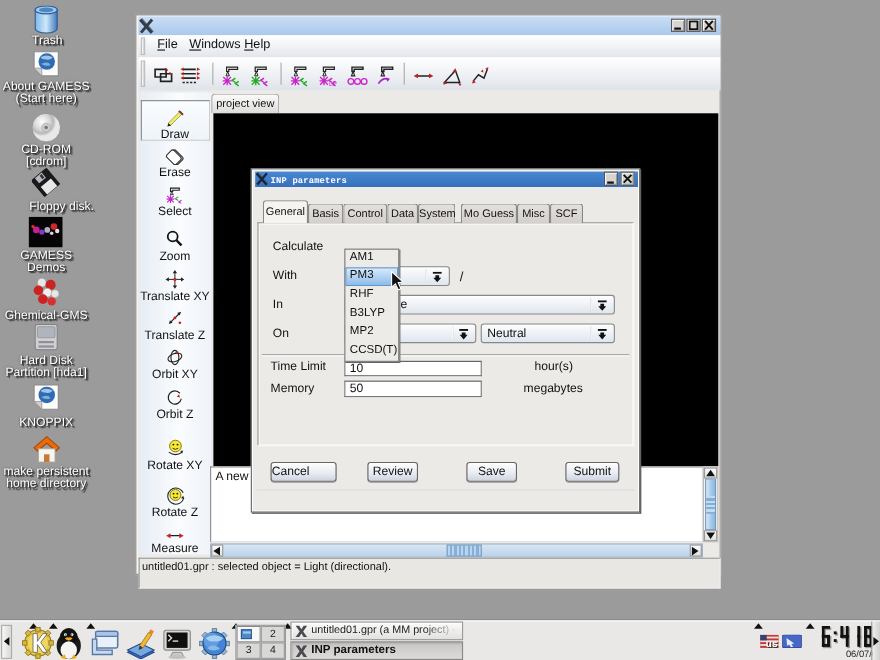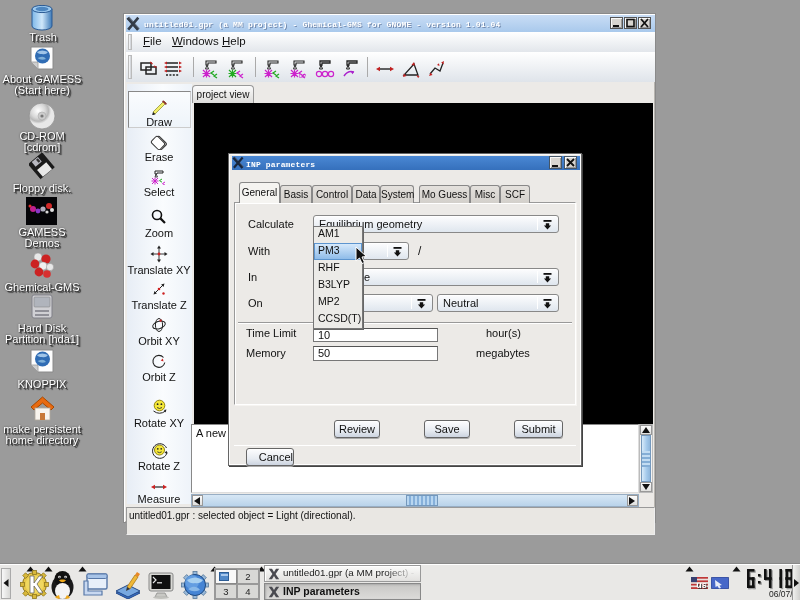--- a/index.html
+++ b/index.html
@@ -48,21 +48,21 @@
 <div class="icolabel" style="left:42px;top:130px;">CD-ROM</div>
 <div class="icolabel" style="left:42px;top:141px;">[cdrom]</div>
 <svg class="ab" style="left:29px;top:153px" width="26" height="27" viewBox="0 0 26 27">
 <g transform="rotate(-40 13 13.5)">
 <rect x="4" y="3" width="18" height="19" fill="#1a1a1a" stroke="#000" stroke-width="0.5"></rect>
 <rect x="8" y="3.5" width="8" height="6" fill="#b8b8c0"></rect>
 <rect x="12.7" y="4.5" width="2.4" height="4" fill="#333"></rect>
 <rect x="7" y="13" width="12" height="9" fill="#e8e8e8"></rect>
 </g>
 </svg>
-<div class="icolabel" style="left:42px;top:182px;">Floppy disk.</div>
+<div class="icolabel" style="left:56px;top:182px;">Floppy disk.</div>
 <svg class="ab" style="left:26px;top:197px" width="31" height="28" viewBox="0 0 31 28">
 <rect x="0" y="0" width="31" height="28" fill="#050508"></rect>
 <circle cx="7" cy="12" r="3" fill="#c02090"></circle>
     <circle cx="12" cy="14" r="2.4" fill="#8838c8"></circle>
 <circle cx="17" cy="12" r="2.6" fill="#b0b0c0"></circle>
 <circle cx="23" cy="9" r="3" fill="#d02828"></circle>
     <circle cx="26" cy="13" r="2" fill="#e0e0e0"></circle>
 <circle cx="21" cy="15" r="1.6" fill="#d8d8d8"></circle>
     <circle cx="4" cy="9" r="1.5" fill="#e03030"></circle>
 </svg>
@@ -102,23 +102,20 @@
 <div class="icolabel" style="left:42px;top:423px;">make persistent</div>
 <div class="icolabel" style="left:42px;top:434px;">home directory</div>
 <div class="ab" style="left:123px;top:13px;width:533px;height:510px;background:#eceae7;
  border:1px solid #8a8a8a;box-shadow:inset 1px 1px 0 #fff, inset -1px -1px 0 #b8b5b0;">
 <div class="ab" style="left:2px;top:1px;width:529px;height:17px;
  background:linear-gradient(#c9ddf5,#a9c9ec);"></div>
 <svg class="ab" style="left:2px;top:2px" width="15" height="15" viewBox="0 0 15 15">
 <path d="M2 1.5 L12.5 13.5" stroke="#6a7686" stroke-width="3.4"></path>
       <path d="M1.5 2 L12 13.8 M12.3 1.7 L2.2 13.6" stroke="#333c48" stroke-width="2.6"></path>
 </svg>
-<div class="ab" style="left:20px;top:6px;width:460px;height:14px;color:#fff;
- font-family:'Liberation Mono',monospace;font-size:8px;font-weight:bold;letter-spacing:0.15px;white-space:nowrap;overflow:hidden;
- text-shadow:1px 1px 0 rgba(60,80,120,0.55);">untitled01.gpr (a MM project) - Ghemical-GMS for GNOME - version 1.01.04</div>
 <div class="ab" style="left:486px;top:3px;width:13px;height:12px;background:#d8d5d0;
  border:1px solid #555;box-shadow:inset 1px 1px 0 #f8f8f8, inset -1px -1px 0 #999;">
       <svg style="position:absolute;left:0;top:0" width="11" height="10" viewBox="0 0 11 10">
         <rect x="2" y="7" width="6" height="2" fill="#111"></rect>
       </svg>
     </div>
 <div class="ab" style="left:500px;top:3px;width:13px;height:12px;background:#d8d5d0;
  border:1px solid #555;box-shadow:inset 1px 1px 0 #f8f8f8, inset -1px -1px 0 #999;">
       <svg style="position:absolute;left:0;top:0" width="11" height="10" viewBox="0 0 11 10">
         <rect x="2" y="1.5" width="7" height="7" fill="none" stroke="#111" stroke-width="1.6"></rect>
@@ -381,29 +378,20 @@
  border:1px solid #888;border-bottom:none;border-radius:3px 3px 0 0;font-size:10px;color:#111;text-align:center;line-height:17px;white-space:nowrap;z-index:2;">SCF</div>
 <div class="ab" style="left:19px;top:64px;font-size:11px;color:#111;white-space:nowrap;">Calculate</div>
 <div class="ab" style="left:19px;top:91px;font-size:11px;color:#111;white-space:nowrap;">With</div>
 <div class="ab" style="left:19px;top:117px;font-size:11px;color:#111;white-space:nowrap;">In</div>
 <div class="ab" style="left:19px;top:143px;font-size:11px;color:#111;white-space:nowrap;">On</div>
 <div class="ab" style="left:17px;top:173px;font-size:11px;color:#111;white-space:nowrap;">Time Limit</div>
 <div class="ab" style="left:17px;top:193px;font-size:11px;color:#111;white-space:nowrap;">Memory</div>
 <div class="ab" style="left:257px;top:173px;font-size:11px;color:#111;white-space:nowrap;">hour(s)</div>
 <div class="ab" style="left:247px;top:193px;font-size:11px;color:#111;white-space:nowrap;">megabytes</div>
 <div class="ab" style="left:189px;top:90px;font-size:12px;color:#111;white-space:nowrap;">/</div>
-<div class="ab" style="left:84px;top:61px;width:246px;height:18px;
- background:linear-gradient(#fdfdfe,#dfe6ee);border:1px solid #888;border-radius:3px;box-shadow:inset 0 1px 0 #fff;">
- <div style="position:absolute;right:20px;top:2px;bottom:2px;width:1px;background:#aaa;border-right:1px solid #fff;"></div>
- <div style="position:absolute;left:5px;top:1.5px;font-size:11px;color:#111;white-space:nowrap;">Equilibrium geometry</div>
-      <svg width="9" height="10" viewBox="0 0 9 10" style="position:absolute;right:6px;top:4px">
-<rect x="0.5" y="0" width="8" height="1.8" fill="#111"></rect>
-<path d="M2.8 3.2 h3.4 v2.2 h1.9 L4.5 9.6 L0.9 5.4 h1.9 Z" fill="#111"></path>
-      </svg>
-    </div>
 <div class="ab" style="left:84px;top:88px;width:96px;height:18px;
  background:linear-gradient(#fdfdfe,#dfe6ee);border:1px solid #888;border-radius:3px;box-shadow:inset 0 1px 0 #fff;">
  <div style="position:absolute;right:20px;top:2px;bottom:2px;width:1px;background:#aaa;border-right:1px solid #fff;"></div>
  <div style="position:absolute;left:5px;top:1.5px;font-size:11px;color:#111;white-space:nowrap;"></div>
       <svg width="9" height="10" viewBox="0 0 9 10" style="position:absolute;right:6px;top:4px">
 <rect x="0.5" y="0" width="8" height="1.8" fill="#111"></rect>
 <path d="M2.8 3.2 h3.4 v2.2 h1.9 L4.5 9.6 L0.9 5.4 h1.9 Z" fill="#111"></path>
       </svg>
     </div>
 <div class="ab" style="left:84px;top:114px;width:246px;height:18px;
@@ -431,23 +419,23 @@
       <svg width="9" height="10" viewBox="0 0 9 10" style="position:absolute;right:6px;top:4px">
 <rect x="0.5" y="0" width="8" height="1.8" fill="#111"></rect>
 <path d="M2.8 3.2 h3.4 v2.2 h1.9 L4.5 9.6 L0.9 5.4 h1.9 Z" fill="#111"></path>
       </svg>
     </div>
 <div class="ab" style="left:9px;top:168px;width:334px;height:2px;border-top:1px solid #999;border-bottom:1px solid #fff;"></div>
 <div class="ab" style="left:84px;top:174px;width:125px;height:14px;background:#fff;
  border:1px solid #777;border-top-color:#555;font-size:11px;color:#111;padding-left:4px;line-height:12px;">10</div>
 <div class="ab" style="left:84px;top:192px;width:125px;height:15px;background:#fff;
  border:1px solid #777;border-top-color:#555;font-size:11px;color:#111;padding-left:4px;line-height:13px;">50</div>
-<div class="ab" style="left:17px;top:266px;width:48px;height:18px;
+<div class="ab" style="left:17px;top:266px;width:60px;height:18px;
  background:linear-gradient(#fdfdfe,#e7ebf1 60%,#ccd4e0);border:1px solid #666;border-radius:3px;
- box-shadow:0 1px 0 #aaa, inset 0 1px 0 #fff;font-size:11px;color:#111;text-align:right;line-height:16px;margin-top:28px;">Cancel</div>
+ box-shadow:0 1px 0 #aaa, inset 0 1px 0 #fff;font-size:11px;color:#111;text-align:left;line-height:16px;">Cancel</div>
 <div class="ab" style="left:105px;top:266px;width:46px;height:18px;
  background:linear-gradient(#fdfdfe,#e7ebf1 60%,#ccd4e0);border:1px solid #666;border-radius:3px;
  box-shadow:0 1px 0 #aaa, inset 0 1px 0 #fff;font-size:11px;color:#111;text-align:center;line-height:16px;">Review</div>
 <div class="ab" style="left:195px;top:266px;width:46px;height:18px;
  background:linear-gradient(#fdfdfe,#e7ebf1 60%,#ccd4e0);border:1px solid #666;border-radius:3px;
  box-shadow:0 1px 0 #aaa, inset 0 1px 0 #fff;font-size:11px;color:#111;text-align:center;line-height:16px;">Save</div>
 <div class="ab" style="left:285px;top:266px;width:49px;height:18px;
  background:linear-gradient(#fdfdfe,#e7ebf1 60%,#ccd4e0);border:1px solid #666;border-radius:3px;
  box-shadow:0 1px 0 #aaa, inset 0 1px 0 #fff;font-size:11px;color:#111;text-align:center;line-height:16px;">Submit</div>
 <div class="ab" style="left:5px;top:291px;width:342px;height:1px;background:#999;border-bottom:1px solid #fff;"></div>

